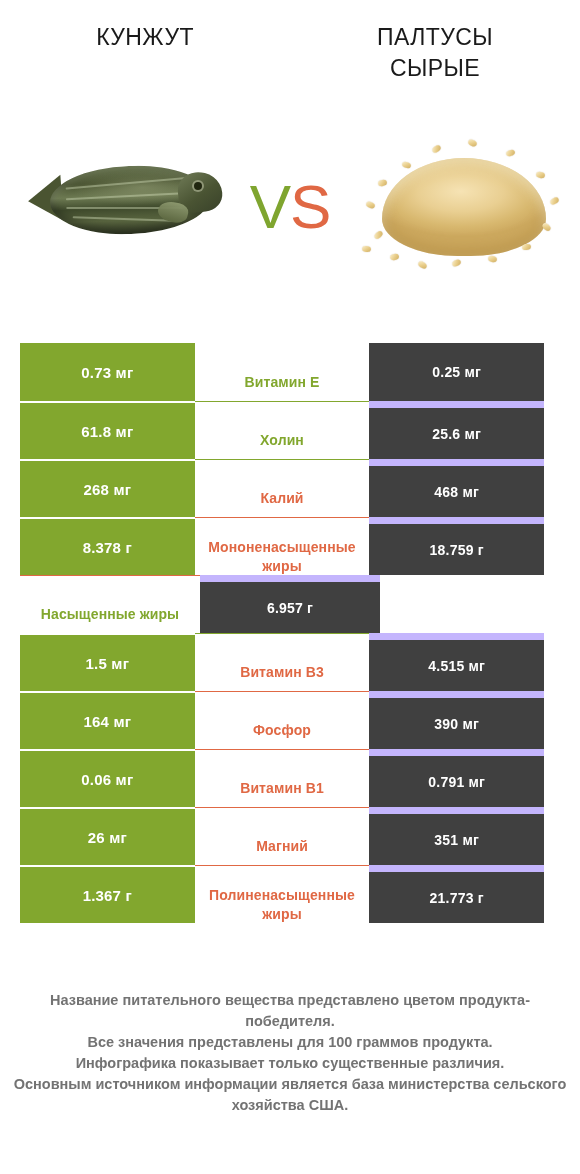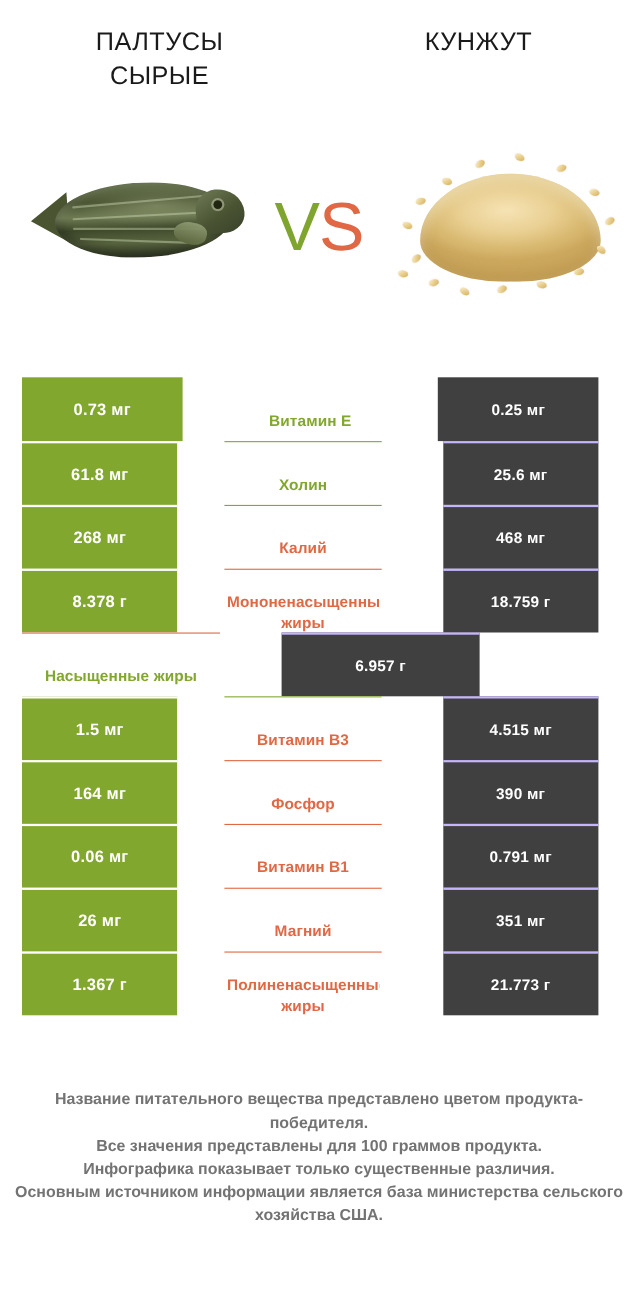--- a/index.html
+++ b/index.html
@@ -174,21 +174,20 @@
   .table {
     position: absolute;
     left: 20px;
     top: 343px;
     width: 540px;
   }
   .row {
     display: flex;
     height: 58px;
     width: 524px;
-    gap: 43px;
   }
   .cell {
     display: flex;
     align-items: center;
     justify-content: center;
     text-align: center;
     box-sizing: border-box;
   }
   .cell-left {
     width: 180px;
@@ -227,21 +226,21 @@
   .cell-mid.wrap .label {
     white-space: normal;
     word-break: keep-all;
   }
   .cell-mid.win-green { color: #82A72E; }
   .cell-mid.win-orange { color: #E06844; }
   .row + .row .cell-mid { border-top: 1px solid transparent; }
   .row .cell-mid.sep-green { border-top: 1px solid #82A72E; }
   .row .cell-mid.sep-orange { border-top: 1px solid #E06844; }
   .row .cell-left.gap { border-top: 2px solid #ffffff; }
-  .row .cell-right.gap { border-top: 2px solid #c4b5fd; margin-left: 13px; }
+  .row .cell-right.gap { border-top: 7px solid #c4b5fd; }
 
   
   .footer {
     position: absolute;
     left: 0;
     top: 990px;
     width: 580px;
     text-align: center;
     font-size: 14.5px;
     line-height: 21px;
@@ -251,25 +250,25 @@
     padding: 0 8px;
     box-sizing: border-box;
     font-weight: bold;
   }
 </style>
 </head>
 <body>
 
 <div class="titles">
   <div class="title-cell">
+    <div class="title-text">КУНЖУТ</div>
+  </div>
+  <div class="title-cell">
     <div class="title-text">ПАЛТУСЫ
 СЫРЫЕ</div>
-  </div>
-  <div class="title-cell">
-    <div class="title-text">КУНЖУТ</div>
   </div>
 </div>
 
 <div class="hero">
 
   <div class="fish-wrap">
     <div class="fish-tail"></div>
     <div class="fish-body">
       <div class="fish-stripe s1"></div>
       <div class="fish-stripe s2"></div>

